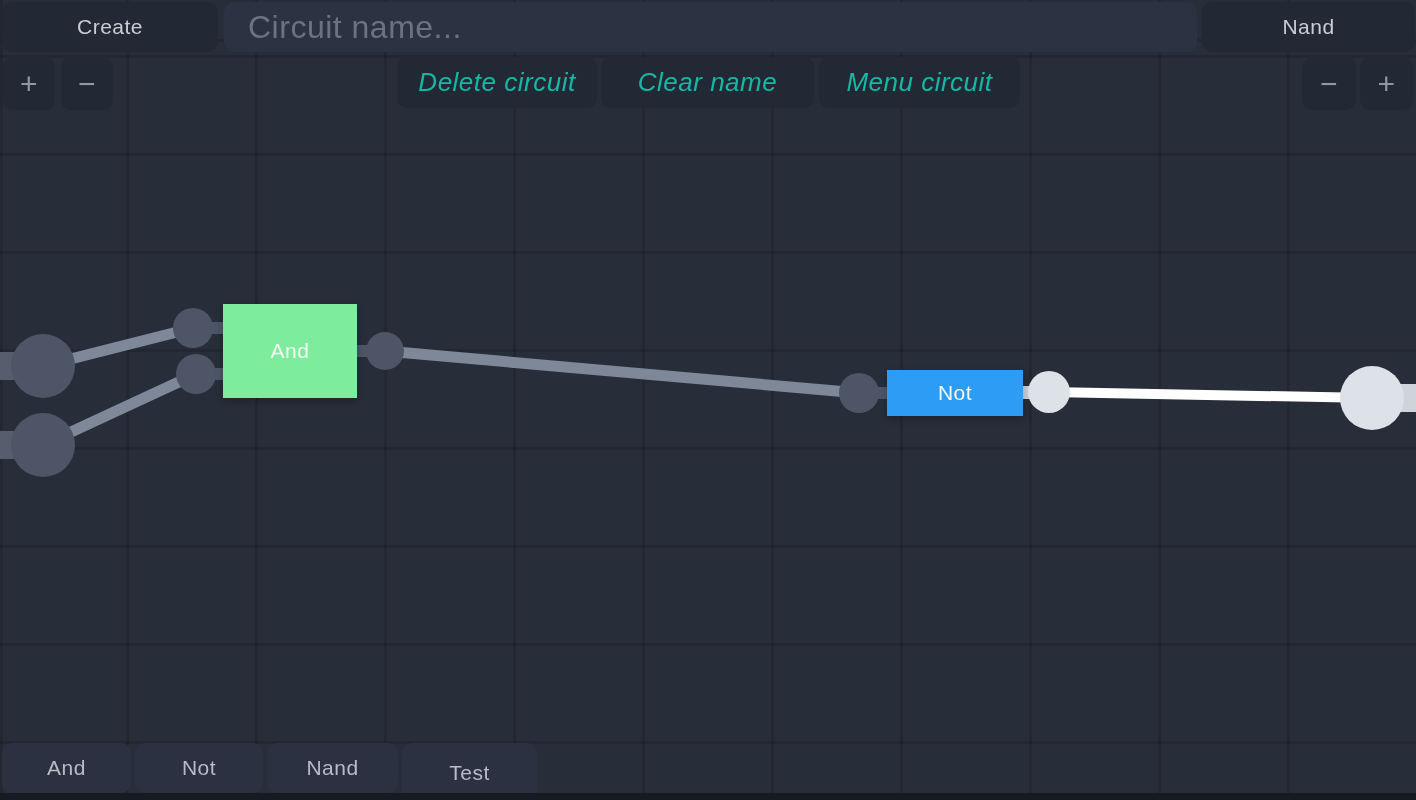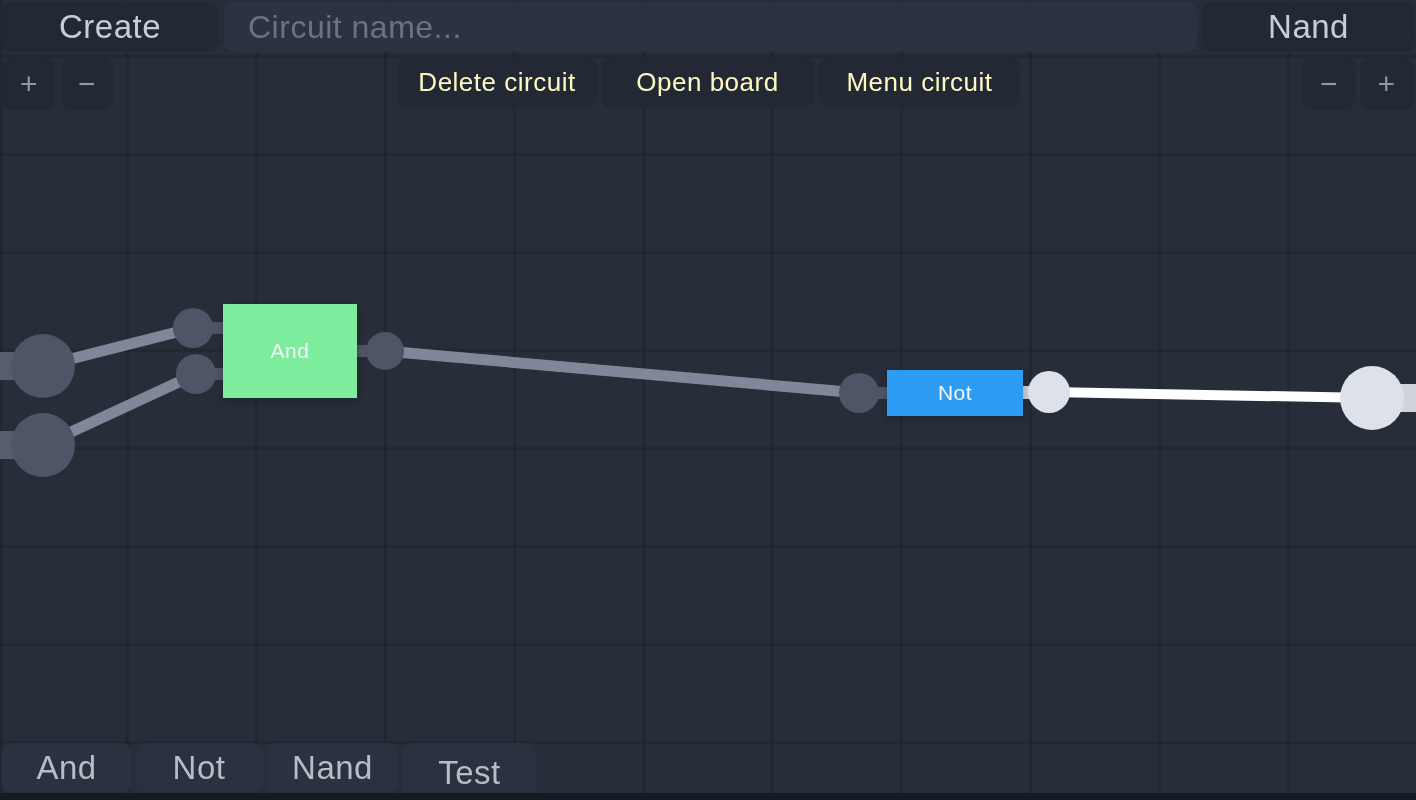--- a/index.html
+++ b/index.html
@@ -35,24 +35,24 @@
     cursor: pointer;
   }
   .gate-and { left: 223px; top: 304px; width: 134px; height: 94px; }
   .gate-not { left: 887px; top: 370px; width: 136px; height: 46px; }
 
   
   .btn {
     position: absolute; z-index: 4;
     display: flex; align-items: center; justify-content: center;
     background: #232934; color: #c9cdd4;
-    border-radius: 10px; font-size: 33px; letter-spacing: 0.5px;
+    border-radius: 10px; font-size: 21px; letter-spacing: 0.5px;
     cursor: pointer; user-select: none;
   }
-  .btn.toolbar-btn { font-size: 26px; color: #fef9c3; }
+  .btn.toolbar-btn { font-size: 26px; color: #14b8a6; font-style: italic; }
   .btn.zoom-btn    { font-size: 30px; color: #9098a4; }
   .btn.palette-btn { background: #2b3140; color: #b7bcc5; }
 
   .name-input {
     position: absolute; z-index: 4;
     left: 224px; top: 2px; width: 973px; height: 50px;
     background: #2b3241; border: none; outline: none;
     border-radius: 10px; padding: 0 24px;
     font-family: "Liberation Sans", sans-serif;
     font-size: 32px; letter-spacing: 0.5px; color: #c9cdd4;
@@ -120,21 +120,21 @@
 <div class="btn create-btn">Create</div>
 
 <input class="name-input" type="text" placeholder="Circuit name..." style="">
 
 <div class="btn menu-btn">Nand</div>
 
 <div class="btn zoom-btn zoom-in-l">+</div>
 <div class="btn zoom-btn zoom-out-l">−</div>
 
 <div class="btn toolbar-btn delete-btn">Delete circuit</div>
-<div class="btn toolbar-btn clear-btn">Open board</div>
+<div class="btn toolbar-btn clear-btn">Clear name</div>
 <div class="btn toolbar-btn open-btn">Menu circuit</div>
 
 <div class="btn zoom-btn zoom-out-r">−</div>
 <div class="btn zoom-btn zoom-in-r">+</div>
 
 <div class="btn palette-btn pal-and">And</div>
 <div class="btn palette-btn pal-not">Not</div>
 <div class="btn palette-btn pal-nand">Nand</div>
 <div class="btn palette-btn pal-test">Test</div>
 

